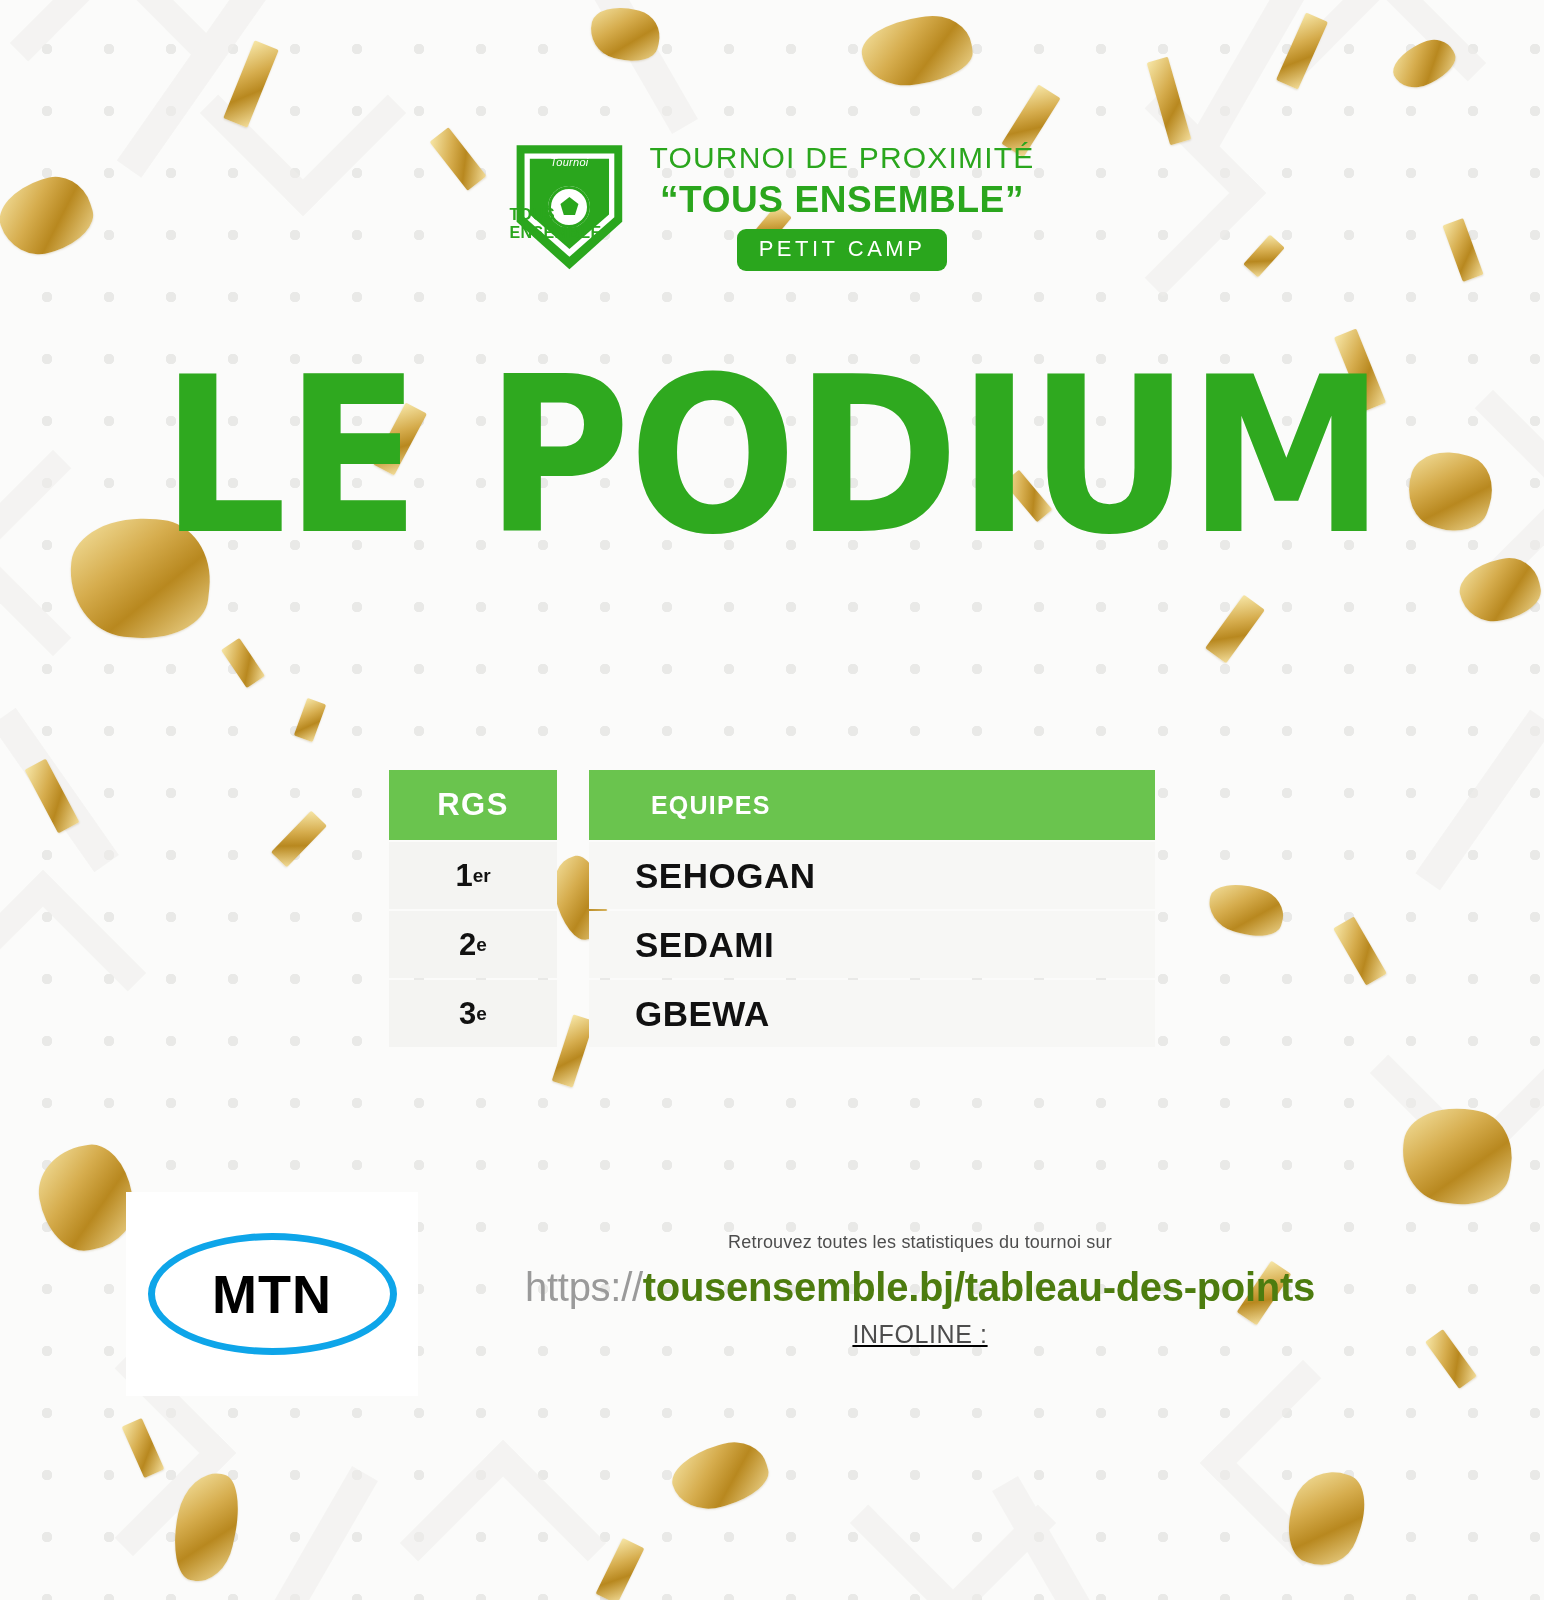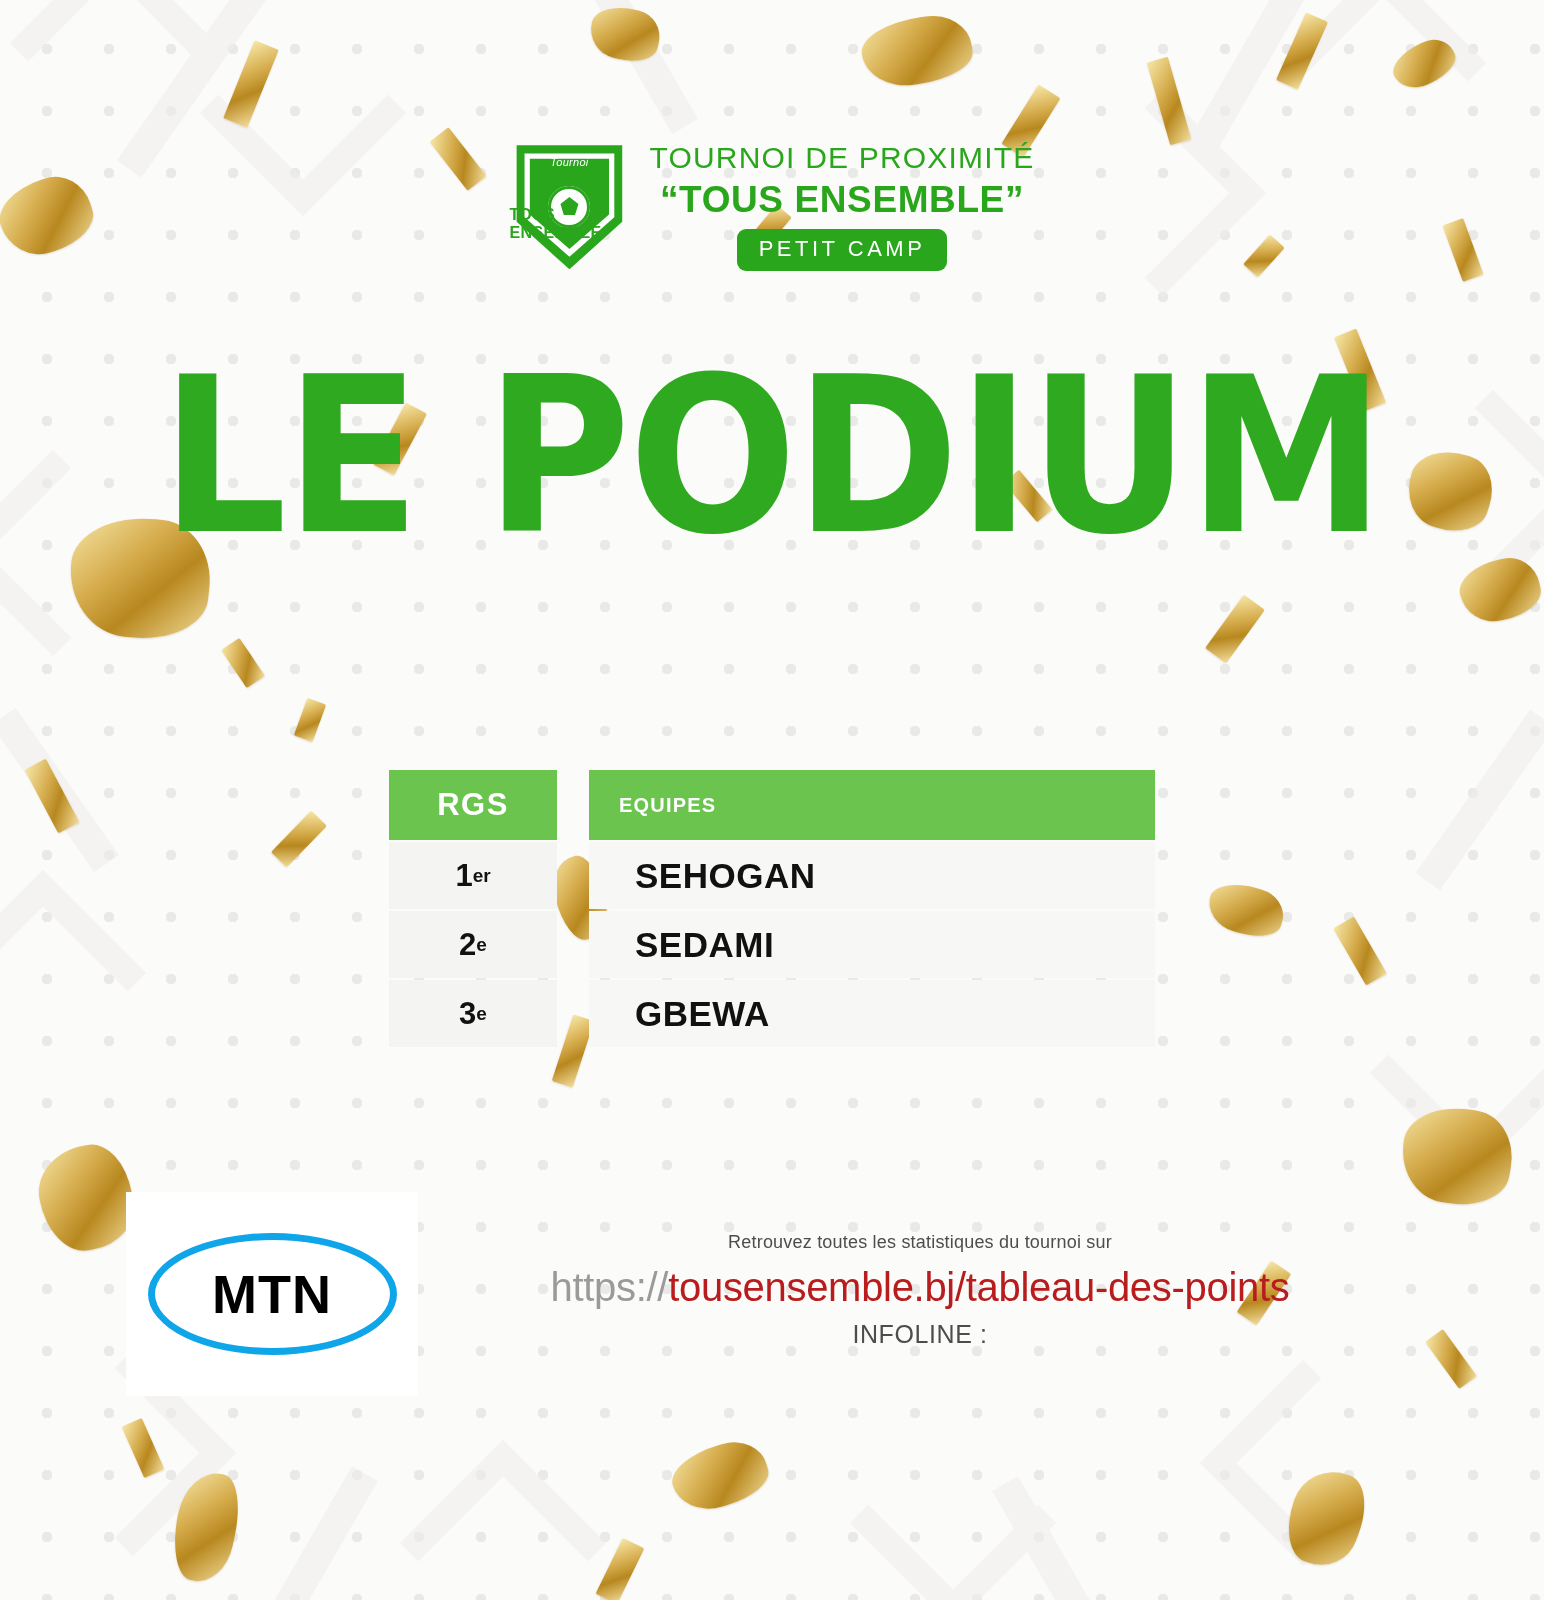--- a/index.html
+++ b/index.html
@@ -226,26 +226,26 @@
     font-weight: bold;
     letter-spacing: 1.5px;
     display: flex;
     align-items: center;
     justify-content: center;
   }
   .th-team {
     flex: 1;
     background: #6ac44e;
     color: #fff;
-    font-size: 20px;
+    font-size: 25px;
     font-weight: bold;
     letter-spacing: 1.2px;
     display: flex;
     align-items: center;
-    padding-left: 30px;
+    padding-left: 62px;
   }
   .trow {
     display: flex;
     gap: 32px;
     height: 67px;
     margin-top: 2px;
   }
   .td-rank {
     width: 168px;
     background: #f4f4f2;
@@ -311,29 +311,30 @@
   .f-url {
     margin-top: 12px;
     font-size: 40px;
     letter-spacing: -.3px;
   }
   .f-url .proto {
     color: #9a9a9a;
     font-weight: 500;
   }
   .f-url .host {
-    color: #b91c1c;
-    font-weight: normal;
+    color: #4d7c0f;
+    font-weight: bold;
   }
   .f-info {
     margin-top: 10px;
     display: flex;
     align-items: baseline;
     justify-content: center;
     gap: 22px;
+    text-decoration: underline;
   }
   .f-info .lbl {
     font-size: 25px;
     color: #4d4d4d;
     letter-spacing: .6px;
   }
   .f-info .num {
     font-size: 38px;
     color: #1a1a1a;
     font-weight: 500;

